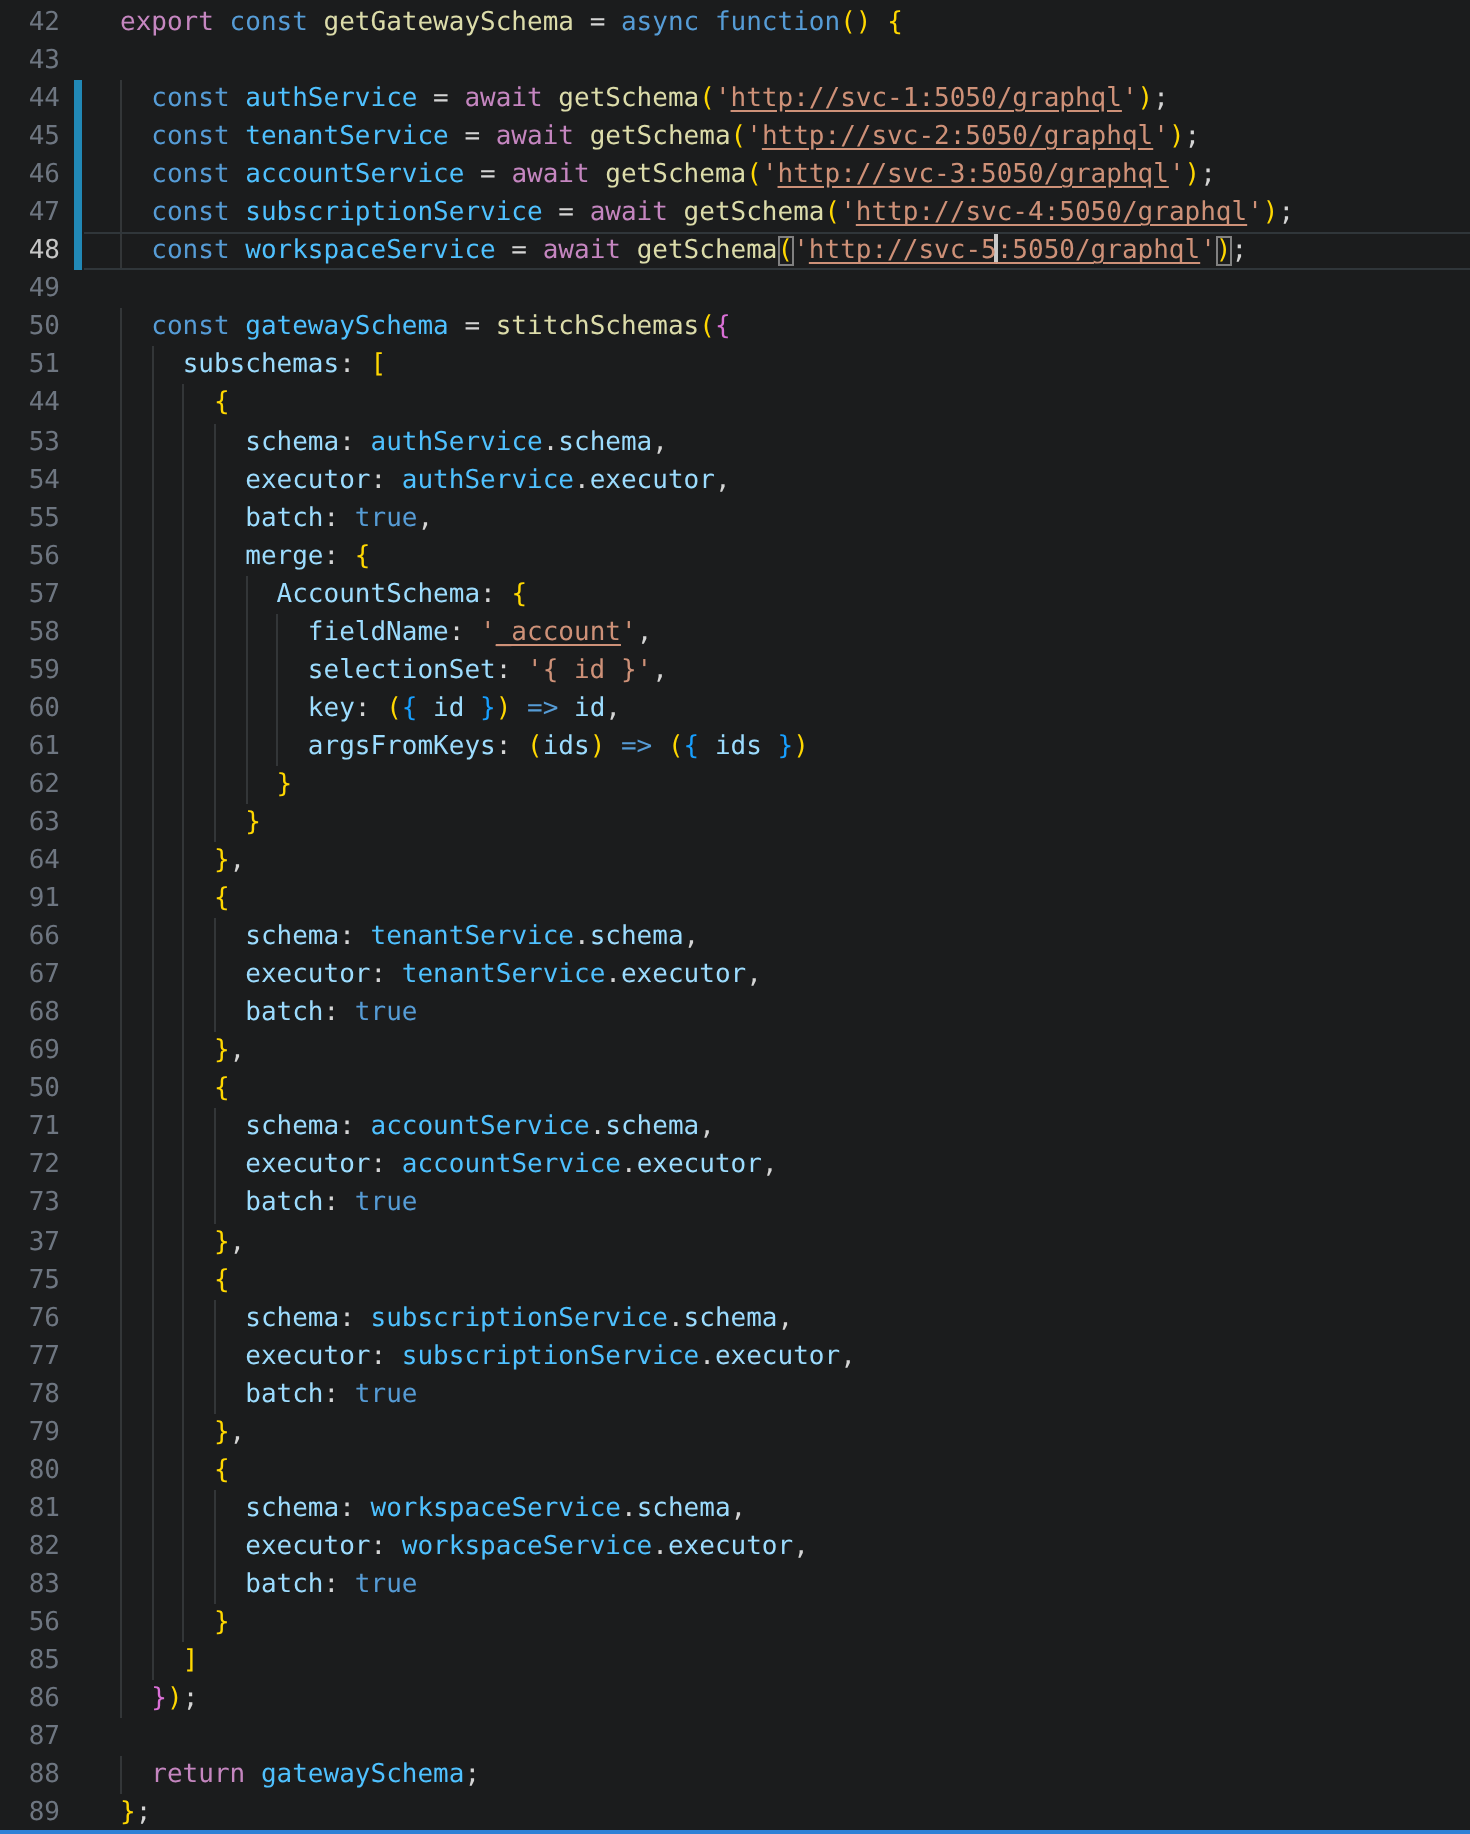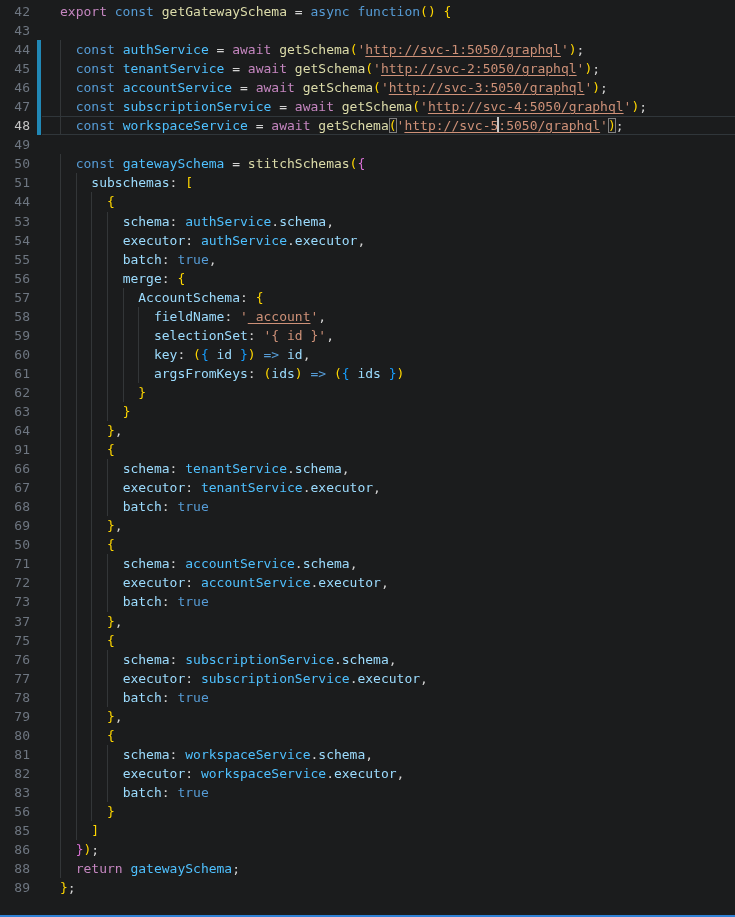--- a/index.html
+++ b/index.html
@@ -96,17 +96,18 @@
       <div class="line"><span class="num">77</span><span class="code"><i class="guide" style="left: 0ch;"></i><i class="guide" style="left: 2ch;"></i><i class="guide" style="left: 4ch;"></i><i class="guide" style="left: 6ch;"></i><span class="tok" style="color: rgb(212, 212, 212);">        </span><span class="tok" style="color: rgb(156, 220, 254);">executor</span><span class="tok" style="color: rgb(212, 212, 212);">: </span><span class="tok" style="color: rgb(79, 193, 255);">subscriptionService</span><span class="tok" style="color: rgb(212, 212, 212);">.</span><span class="tok" style="color: rgb(156, 220, 254);">executor</span><span class="tok" style="color: rgb(212, 212, 212);">,</span></span></div>
       <div class="line"><span class="num">78</span><span class="code"><i class="guide" style="left: 0ch;"></i><i class="guide" style="left: 2ch;"></i><i class="guide" style="left: 4ch;"></i><i class="guide" style="left: 6ch;"></i><span class="tok" style="color: rgb(212, 212, 212);">        </span><span class="tok" style="color: rgb(156, 220, 254);">batch</span><span class="tok" style="color: rgb(212, 212, 212);">: </span><span class="tok" style="color: rgb(86, 156, 214);">true</span></span></div>
       <div class="line"><span class="num">79</span><span class="code"><i class="guide" style="left: 0ch;"></i><i class="guide" style="left: 2ch;"></i><i class="guide" style="left: 4ch;"></i><span class="tok" style="color: rgb(212, 212, 212);">      </span><span class="tok" style="color: rgb(255, 215, 0);">}</span><span class="tok" style="color: rgb(212, 212, 212);">,</span></span></div>
       <div class="line"><span class="num">80</span><span class="code"><i class="guide" style="left: 0ch;"></i><i class="guide" style="left: 2ch;"></i><i class="guide" style="left: 4ch;"></i><span class="tok" style="color: rgb(212, 212, 212);">      </span><span class="tok" style="color: rgb(255, 215, 0);">{</span></span></div>
       <div class="line"><span class="num">81</span><span class="code"><i class="guide" style="left: 0ch;"></i><i class="guide" style="left: 2ch;"></i><i class="guide" style="left: 4ch;"></i><i class="guide" style="left: 6ch;"></i><span class="tok" style="color: rgb(212, 212, 212);">        </span><span class="tok" style="color: rgb(156, 220, 254);">schema</span><span class="tok" style="color: rgb(212, 212, 212);">: </span><span class="tok" style="color: rgb(79, 193, 255);">workspaceService</span><span class="tok" style="color: rgb(212, 212, 212);">.</span><span class="tok" style="color: rgb(156, 220, 254);">schema</span><span class="tok" style="color: rgb(212, 212, 212);">,</span></span></div>
       <div class="line"><span class="num">82</span><span class="code"><i class="guide" style="left: 0ch;"></i><i class="guide" style="left: 2ch;"></i><i class="guide" style="left: 4ch;"></i><i class="guide" style="left: 6ch;"></i><span class="tok" style="color: rgb(212, 212, 212);">        </span><span class="tok" style="color: rgb(156, 220, 254);">executor</span><span class="tok" style="color: rgb(212, 212, 212);">: </span><span class="tok" style="color: rgb(79, 193, 255);">workspaceService</span><span class="tok" style="color: rgb(212, 212, 212);">.</span><span class="tok" style="color: rgb(156, 220, 254);">executor</span><span class="tok" style="color: rgb(212, 212, 212);">,</span></span></div>
       <div class="line"><span class="num">83</span><span class="code"><i class="guide" style="left: 0ch;"></i><i class="guide" style="left: 2ch;"></i><i class="guide" style="left: 4ch;"></i><i class="guide" style="left: 6ch;"></i><span class="tok" style="color: rgb(212, 212, 212);">        </span><span class="tok" style="color: rgb(156, 220, 254);">batch</span><span class="tok" style="color: rgb(212, 212, 212);">: </span><span class="tok" style="color: rgb(86, 156, 214);">true</span></span></div>
       <div class="line"><span class="num">56</span><span class="code"><i class="guide" style="left: 0ch;"></i><i class="guide" style="left: 2ch;"></i><i class="guide" style="left: 4ch;"></i><span class="tok" style="color: rgb(212, 212, 212);">      </span><span class="tok" style="color: rgb(255, 215, 0);">}</span></span></div>
       <div class="line"><span class="num">85</span><span class="code"><i class="guide" style="left: 0ch;"></i><i class="guide" style="left: 2ch;"></i><span class="tok" style="color: rgb(212, 212, 212);">    </span><span class="tok" style="color: rgb(255, 215, 0);">]</span></span></div>
       <div class="line"><span class="num">86</span><span class="code"><i class="guide" style="left: 0ch;"></i><span class="tok" style="color: rgb(212, 212, 212);">  </span><span class="tok" style="color: rgb(218, 112, 214);">}</span><span class="tok" style="color: rgb(255, 215, 0);">)</span><span class="tok" style="color: rgb(212, 212, 212);">;</span></span></div>
+      <div class="line"><span class="num">87</span><span class="code"><i class="guide" style="left: 0ch;"></i></span></div>
       <div class="line"><span class="num">88</span><span class="code"><i class="guide" style="left: 0ch;"></i><span class="tok" style="color: rgb(212, 212, 212);">  </span><span class="tok" style="color: rgb(197, 134, 192);">return</span><span class="tok" style="color: rgb(212, 212, 212);"> </span><span class="tok" style="color: rgb(79, 193, 255);">gatewaySchema</span><span class="tok" style="color: rgb(212, 212, 212);">;</span></span></div>
       <div class="line"><span class="num">89</span><span class="code"><span class="tok" style="color: rgb(255, 215, 0);">}</span><span class="tok" style="color: rgb(212, 212, 212);">;</span></span></div>
     </div>
   <div class="bottomline"></div>
 </div>
 
 </body></html>

